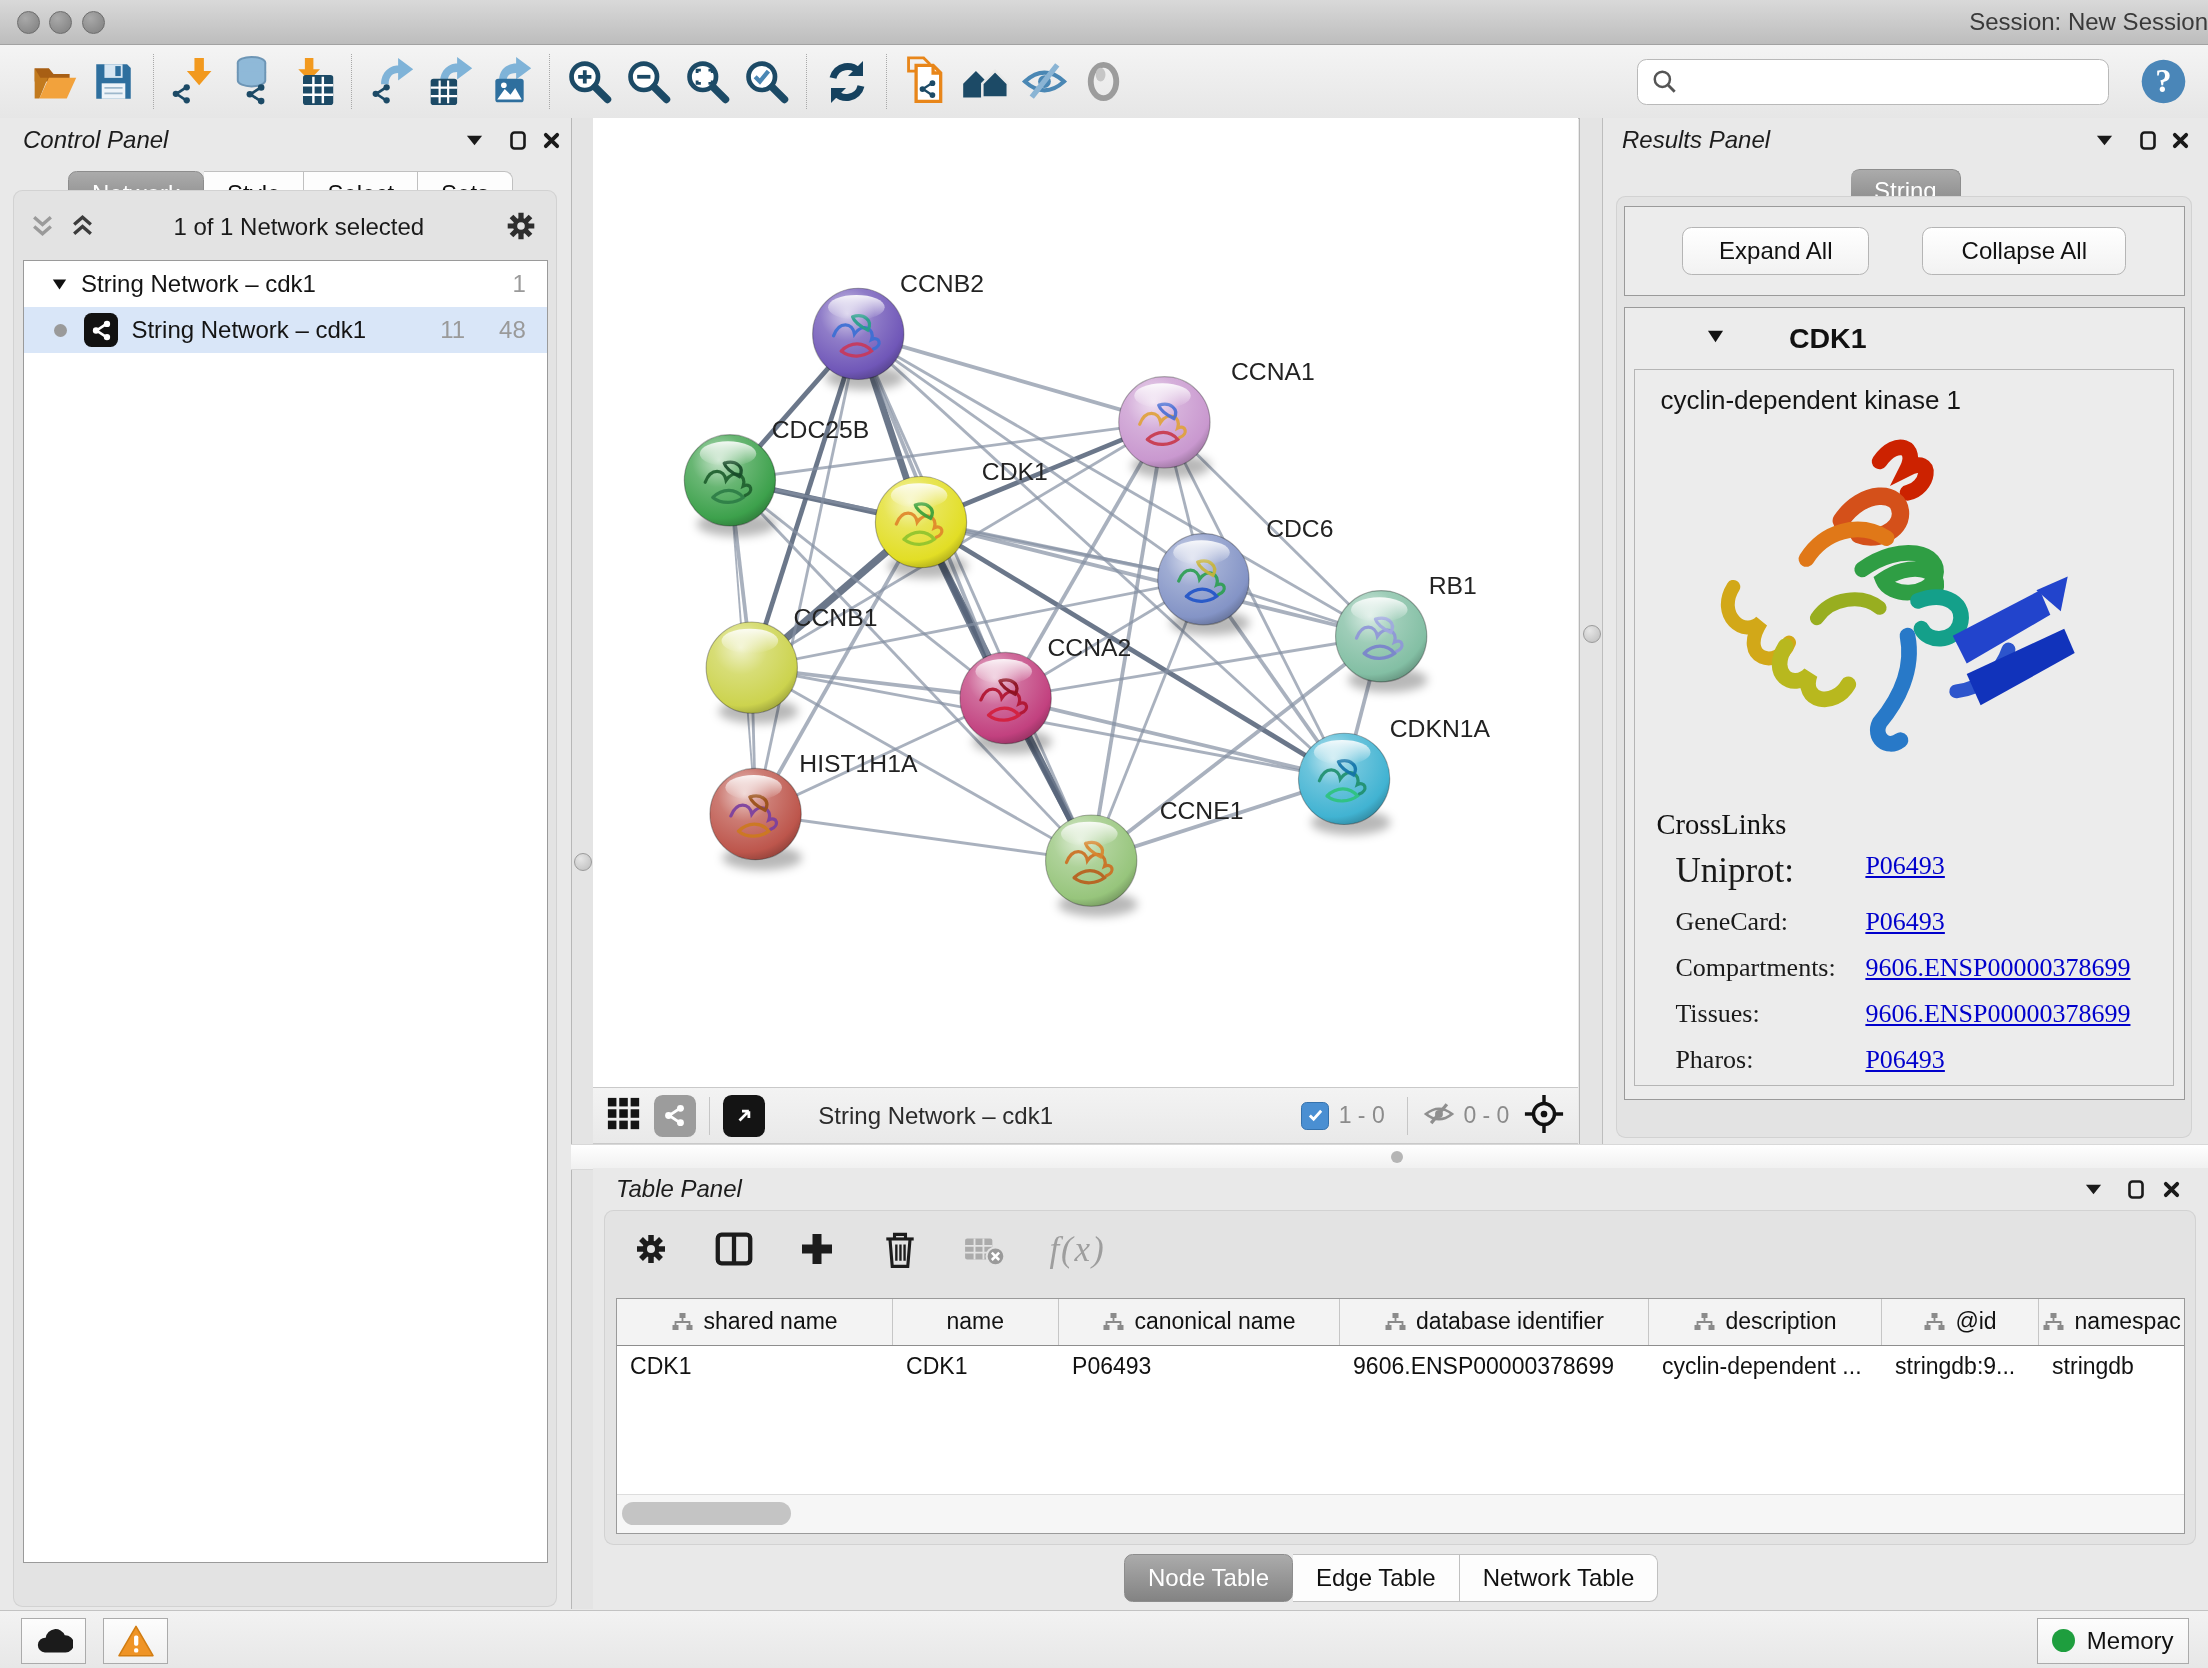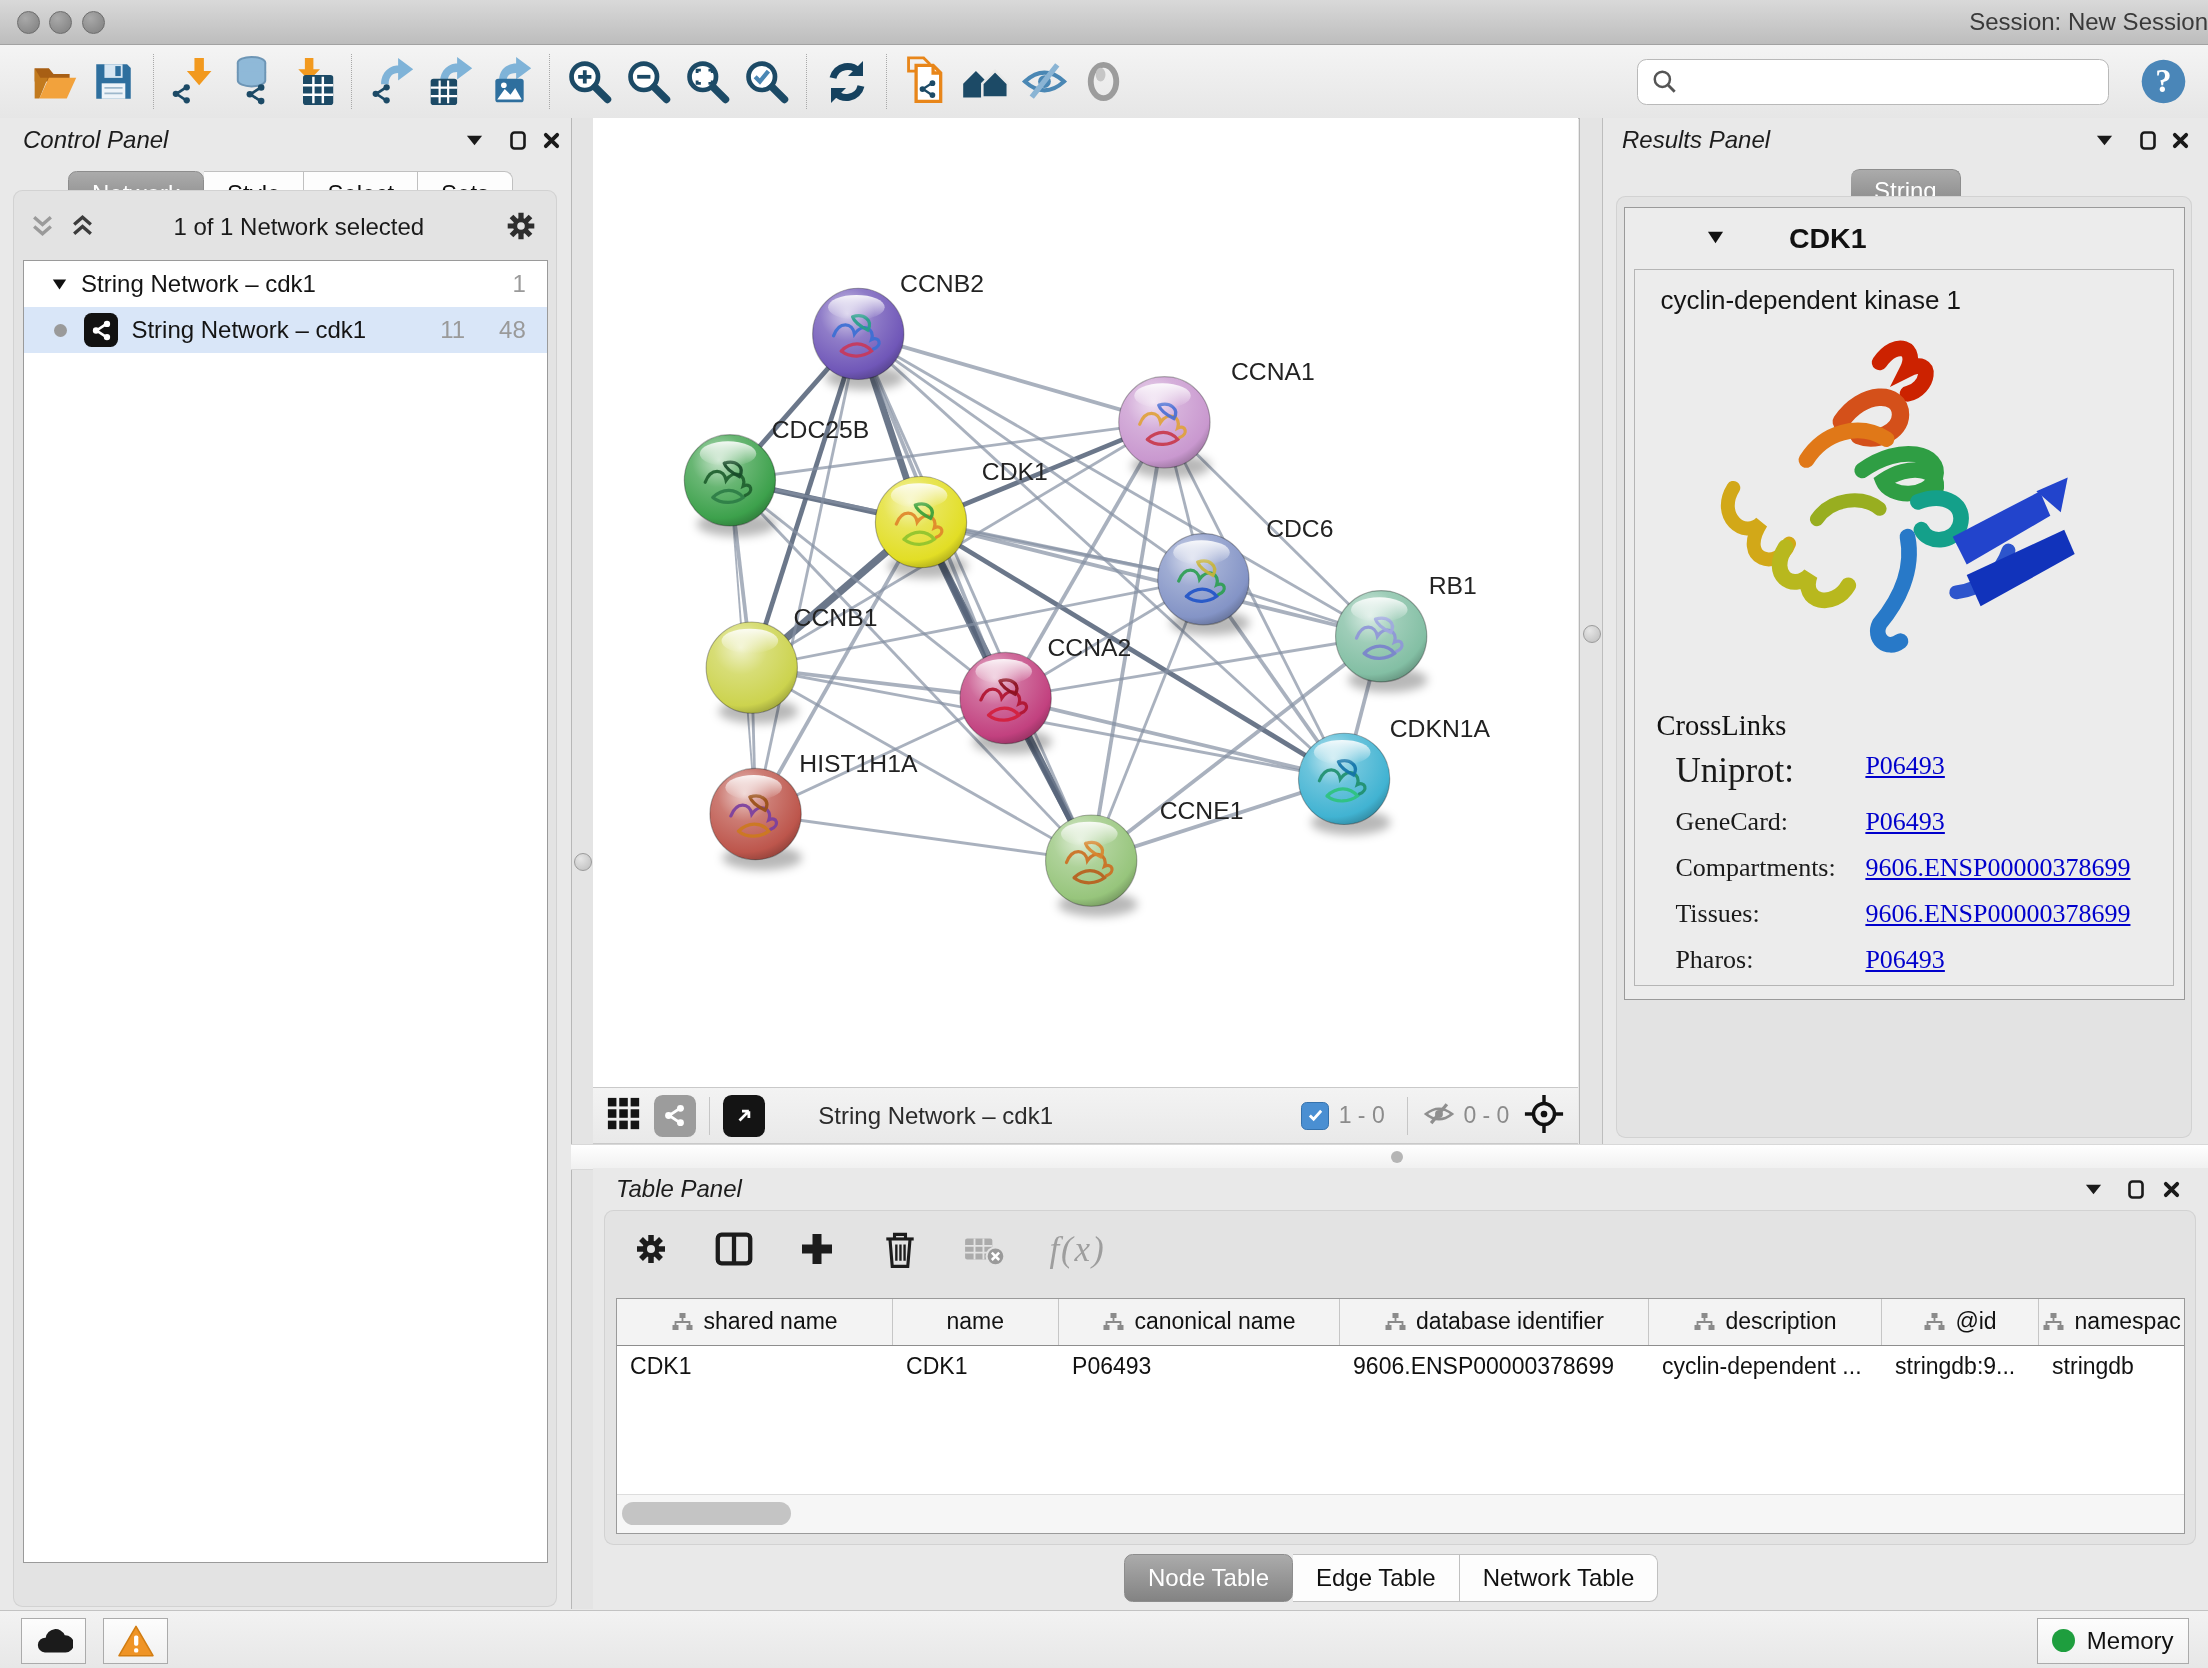--- a/index.html
+++ b/index.html
@@ -589,20 +589,24 @@
           </svg>
         </span>
       <span class="pc-ico" style="position:absolute;left:561px">
           <svg width="19" height="19" viewBox="0 0 20 20" stroke="#1a1a1a">
             <use href="#i-x"></use>
           </svg>
         </span>
     </div>
     <div class="abs tab sel" style="left:248px;top:51px;height:42px;">String</div>
     <div class="abs inner-panel" style="left:13.3px;top:78px;width:576px;height:942px;">
+      <div class="whitebox" style="background:#ececec;margin:9.5px 7.6px 0 7.6px;height:88px;display:flex;align-items:center;justify-content:center;gap:53px;">
+        <div class="btn" style="width:185px;height:46px">Expand All</div>
+        <div class="btn" style="width:202px;height:46px">Collapse All</div>
+      </div>
       <div class="whitebox" style="background:#ececec;margin:11.4px 7.6px 0 7.6px;height:791px;">
         <div class="flex" style="height:61px;">
           <span style="margin-left:80px"><svg width="21" height="17" viewBox="0 0 20 18">
                 <path d="M2 3 L18 3 L10 15 Z" fill="#111"></path>
               </svg></span>
           <span style="margin-left:63px;font-size:28.5px;font-weight:bold;color:#111">CDK1</span>
         </div>
         <div class="whitebox" style="background:#ececec;margin:0 9.5px;height:715px;border-color:#b5b5b5;">
           <div style="font-size:26px;color:#151515;padding:15px 0 0 25px">cyclin-dependent kinase 1</div>
 

